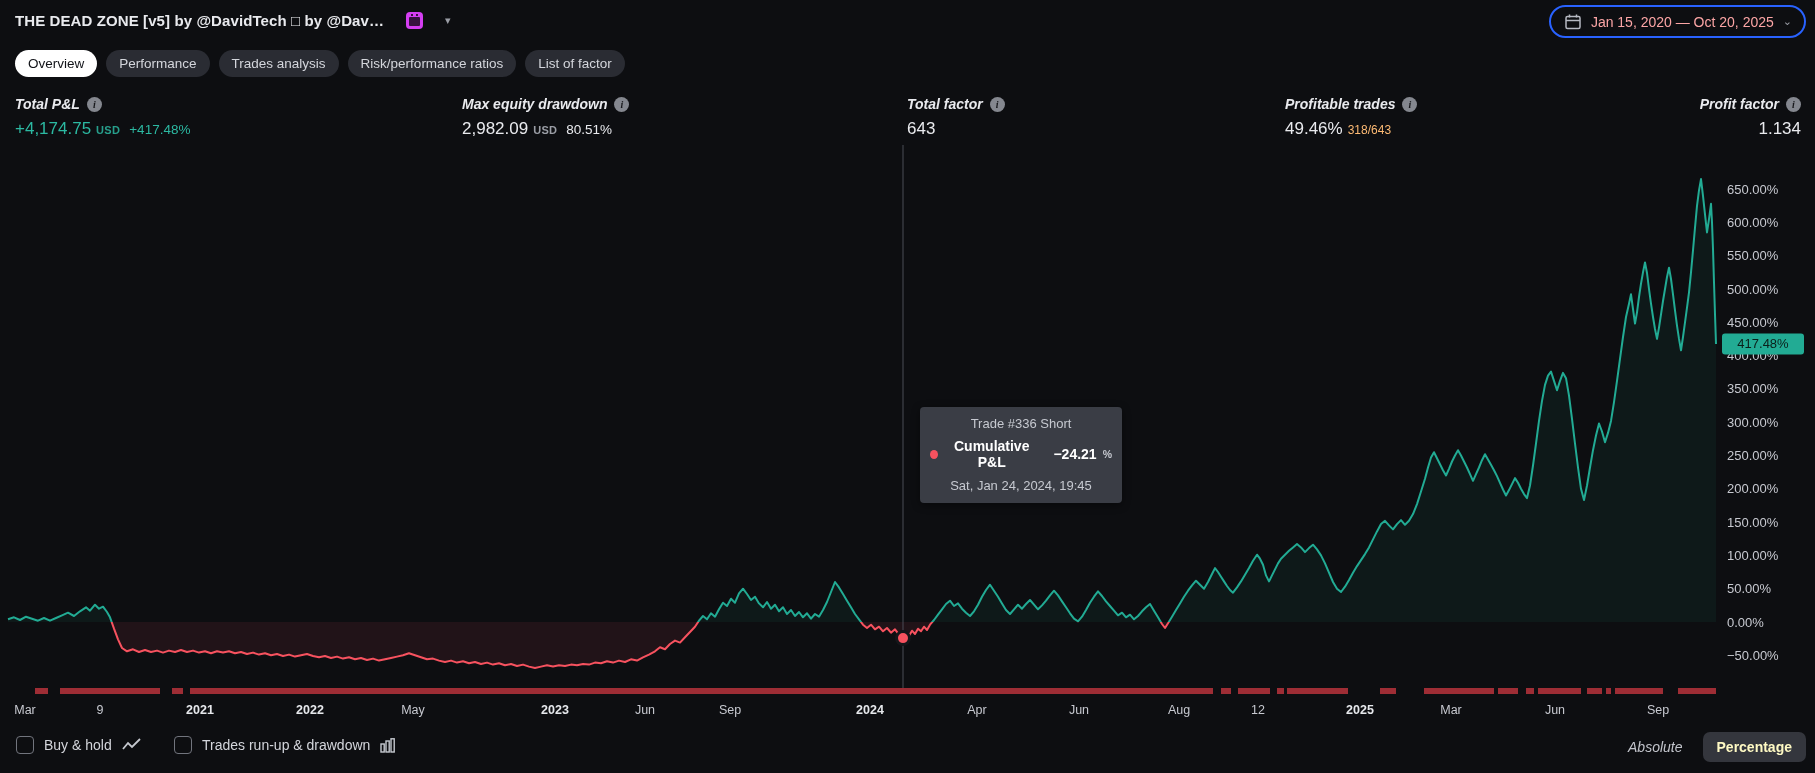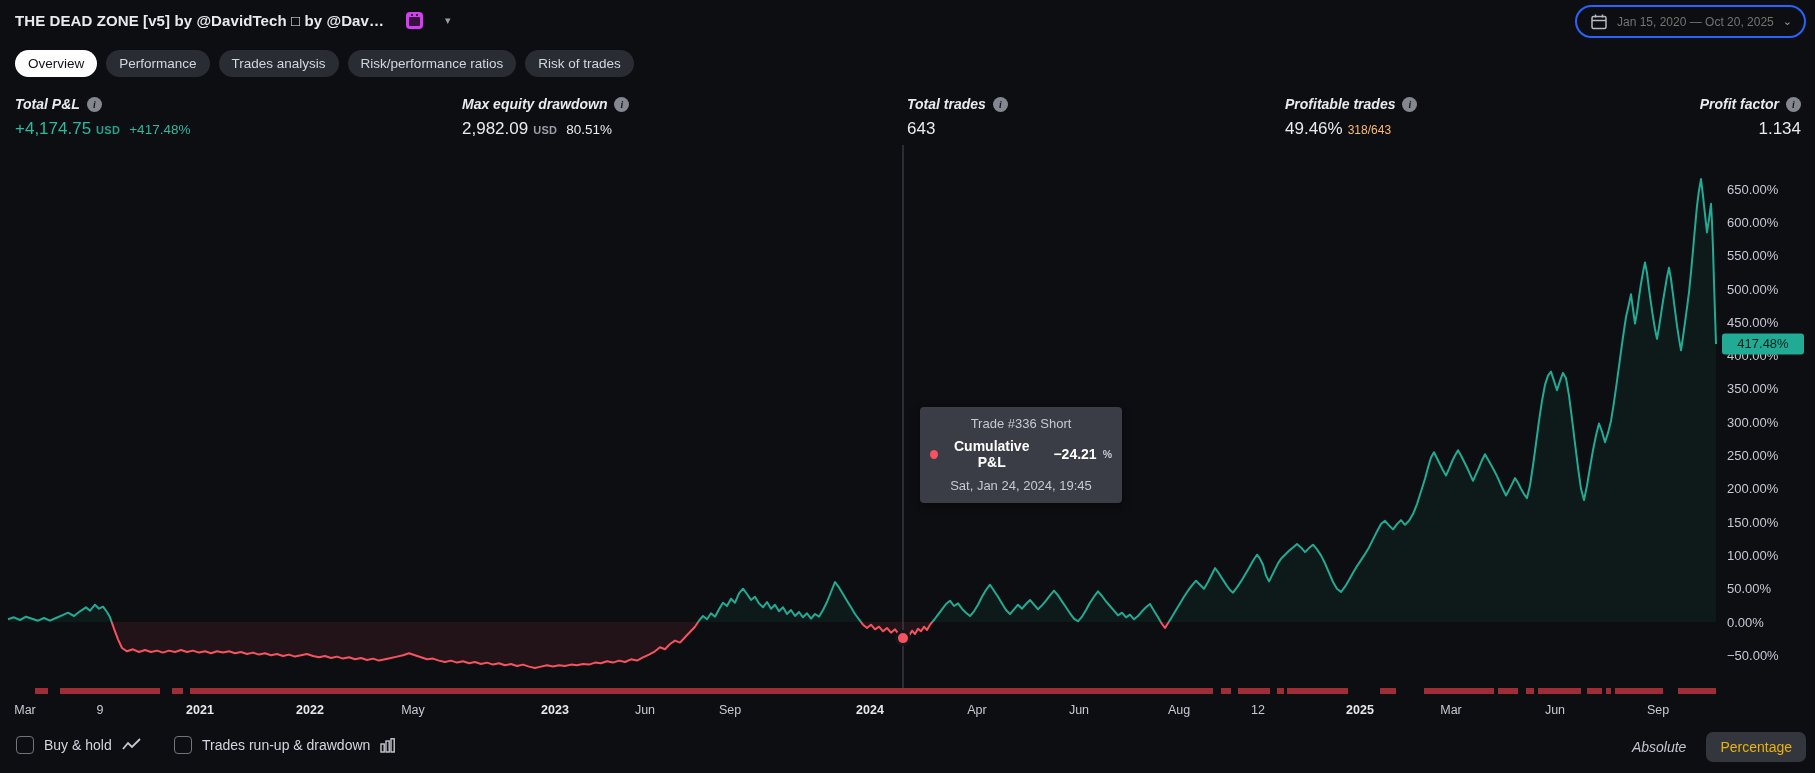--- a/index.html
+++ b/index.html
@@ -11,21 +11,21 @@
   .hdr { position:absolute; left:0; top:0; width:100%; height:44px; }
   .title-wrap { position:absolute; left:15px; top:12px; display:flex; align-items:center; gap:22px; }
   .page-title { font-size:15px; font-weight:bold; color:#e9eaee; letter-spacing:.1px; }
   .strat-icon { width:17px; height:17px; border-radius:4px; background:#d43ef2; position:relative; }
   .strat-icon::before { content:""; position:absolute; left:3px; top:5px; right:3px; bottom:3px; background:#36123f; border-radius:1px; }
   .strat-icon::after { content:""; position:absolute; left:5px; top:2px; width:2px; height:2px; background:#36123f; box-shadow:5px 0 0 #36123f; }
   .chev { color:#9b9ea6; font-size:11px; }
 
   .date-range { position:absolute; right:9px; top:5px; height:33px; display:flex; align-items:center; gap:9px;
     padding:0 12px 0 13px; border:2px solid #2962ff; border-radius:18px; background:transparent; cursor:pointer; }
-  .date-range .lbl { font-size:12px; color:#737373; }
+  .date-range .lbl { font-size:14px; color:#fca5a5; }
   .date-range svg { display:block; }
 
   
   .tabs { position:absolute; left:15px; top:50px; display:flex; gap:9px; }
   .tab { height:27px; display:flex; align-items:center; padding:0 13px; border-radius:14px;
     background:#2a2c33; color:#d4d6dc; font-size:13.5px; cursor:pointer; white-space:nowrap; }
   .tab.active { background:#ffffff; color:#111318; }
 
   
   .stats { position:absolute; left:0; top:96px; width:100%; height:46px; }
@@ -57,21 +57,21 @@
   .tooltip .pc { font-size:10.5px; font-weight:bold; color:#c6c9d0; }
   .tooltip .l3 { margin-top:8px; font-size:13px; color:#c6c9d0; }
 
   
   .bottom { position:absolute; left:0; bottom:0; width:100%; height:46px; }
   .chk-group { position:absolute; top:9px; display:flex; align-items:center; gap:10px; cursor:pointer; }
   .chk { width:18px; height:18px; border:1.5px solid #71747d; border-radius:4px; background:transparent; }
   .chk-lbl { font-size:14px; color:#d4d6dc; }
   .mode { position:absolute; right:9px; top:5px; display:flex; align-items:center; gap:16px; }
   .mode .absolute { font-size:14px; color:#c2c4cb; cursor:pointer; padding:6px 4px;font-style:italic; }
-  .mode .pct-btn { font-size:14px; font-weight:normal; color:#eab308; background:#34363d; border-radius:7px;
+  .mode .pct-btn { font-size:14px; font-weight:bold; color:#fef9c3; background:#34363d; border-radius:7px;
     padding:7px 14px; cursor:pointer; }
 </style>
 </head>
 <body>
 
 <div id="app">
 
   <div class="hdr">
     <div class="title-wrap">
       <span class="page-title">THE DEAD ZONE [v5] by @DavidTech □ by @Dav…</span>
@@ -88,21 +88,21 @@
       <span class="lbl">Jan 15, 2020 — Oct 20, 2025</span>
       <span class="chev">⌄</span>
     </div>
   </div>
 
   <div class="tabs">
     <div class="tab active">Overview</div>
     <div class="tab">Performance</div>
     <div class="tab">Trades analysis</div>
     <div class="tab">Risk/performance ratios</div>
-    <div class="tab">Risk of trades</div>
+    <div class="tab">List of factor</div>
   </div>
 
   <div class="stats">
     <div class="stat teal" style="left:15px">
       <div class="lab">
           <span>Total P&amp;L</span>
           <span class="info-i">i</span>
         </div>
       <div class="val">
           <span>+4,174.75</span>
@@ -116,21 +116,21 @@
           <span class="info-i">i</span>
         </div>
       <div class="val">
           <span>2,982.09</span>
           <span class="unit">USD</span>
           <span class="sub">80.51%</span>
         </div>
     </div>
     <div class="stat" style="left:907px">
       <div class="lab">
-          <span>Total trades</span>
+          <span>Total factor</span>
           <span class="info-i">i</span>
         </div>
       <div class="val">
           <span>643</span>
         </div>
     </div>
     <div class="stat" style="left:1285px">
       <div class="lab">
           <span>Profitable trades</span>
           <span class="info-i">i</span>

